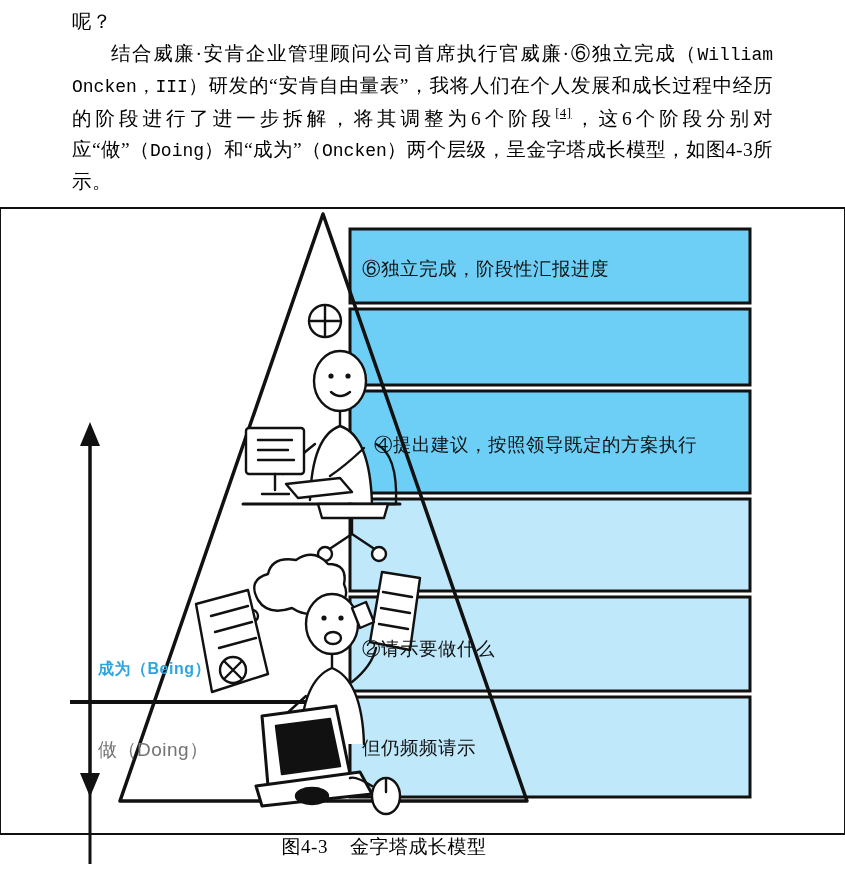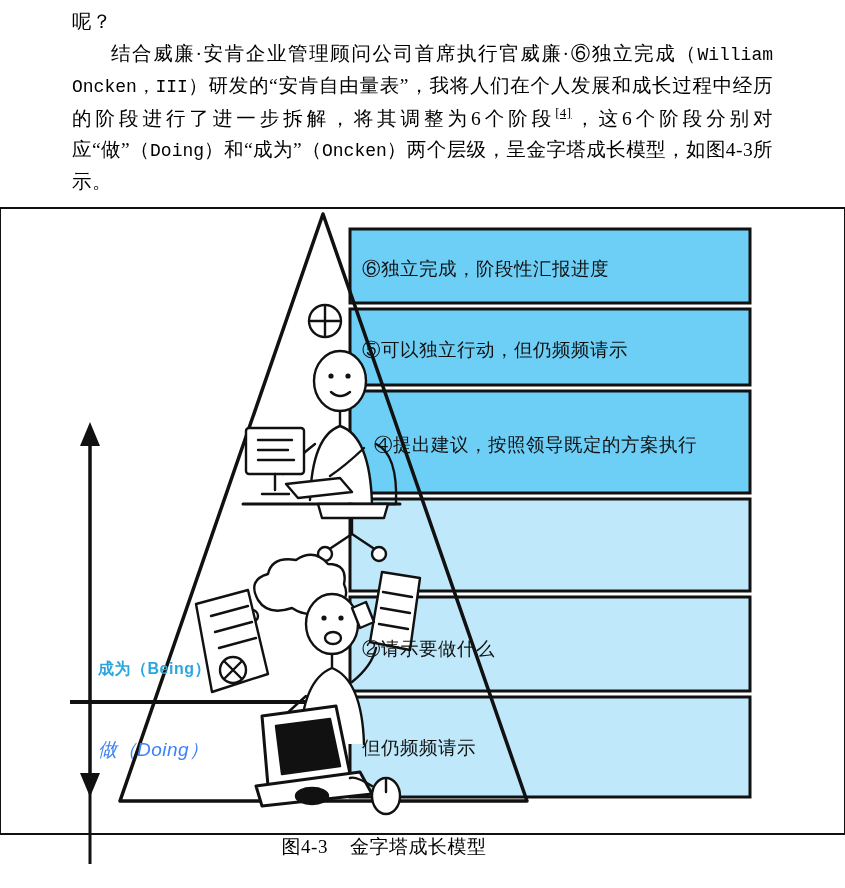--- a/index.html
+++ b/index.html
@@ -86,25 +86,24 @@
   .label-being {
     font-size: 16px;
     font-weight: bold;
     color: #2da6de;
     left: 98px;
     top: 455px;
     letter-spacing: 0.5px;
   }
   .label-doing {
     font-size: 19px;
-    color: #3b82f6;
+    color: #737373;
     left: 98px;
     top: 533px;
     letter-spacing: 0.5px;
-    font-style: italic;
   }
 </style>
 </head>
 <body>
 
 <div class="text-block">
 
   <p class="para">
     <span>呢？</span>
   </p>
@@ -223,21 +222,20 @@
       <ellipse cx="312" cy="592" rx="16" ry="8" fill="#111111" stroke="#111111"></ellipse>
 
       <ellipse cx="386" cy="592" rx="14" ry="18" fill="#ffffff"></ellipse>
       <line x1="386" y1="576" x2="386" y2="588"></line>
       <path d="M 372 582 Q 356 572 350 574"></path>
     </g>
 
   </svg>
 
   <div class="band-label" style="left:362px; top:52px;">⑥独立完成，阶段性汇报进度</div>
-  <div class="band-label" style="left:362px; top:133px;">⑤可以独立行动，但仍频频请示</div>
   <div class="band-label" style="left:362px; top:228px;margin-left:12px;">④提出建议，按照领导既定的方案执行</div>
   <div class="band-label" style="left:362px; top:412px;margin-top:20px;">②请示要做什么</div>
   <div class="band-label" style="left:362px; top:531px;">但仍频频请示</div>
 
   <div class="side-label label-being">成为（Being）</div>
   <div class="side-label label-doing">做（Doing）</div>
 
   <div class="fig-caption">
     <span>图4-3</span><span class="cap-gap"></span><span>金字塔成长模型</span>
   </div>

